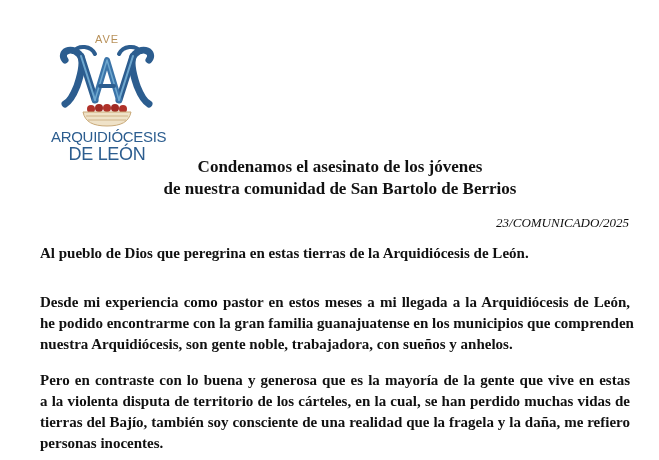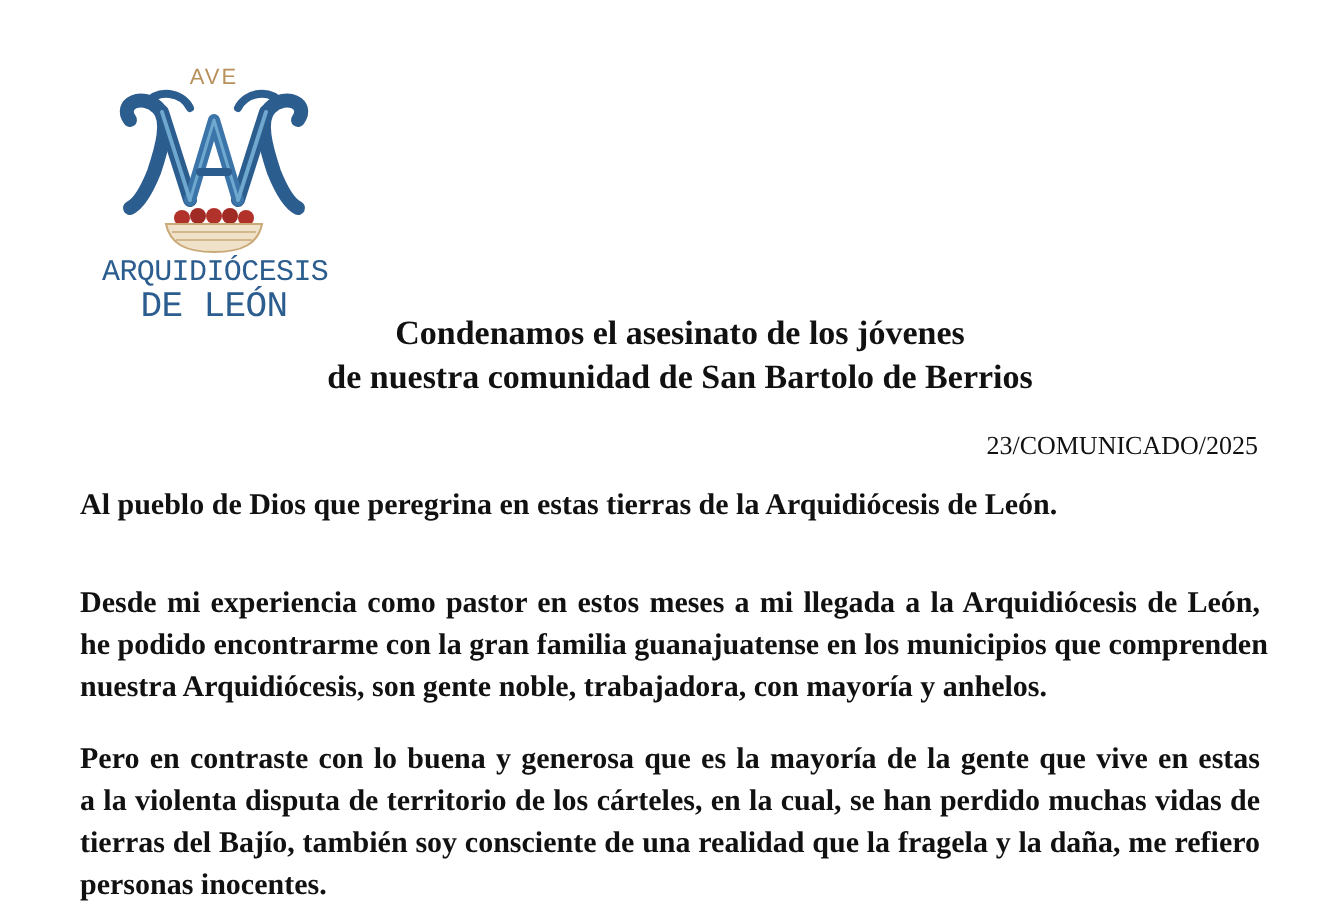--- a/index.html
+++ b/index.html
@@ -30,21 +30,21 @@
       text-align: center;
       font-family: "Liberation Sans", "DejaVu Sans", sans-serif;
       font-size: 11px;
       letter-spacing: 1px;
       color: #b8915a;
     }
     .logo-name1, .logo-name2 {
       position: absolute;
       left: 0; width: 112px;
       text-align: center;
-      font-family: Liberation Mono, monospace;
+      font-family: Liberation Sans, sans-serif;
       color: #2c5d8f;
       letter-spacing: -0.3px;
     }
     .logo-name1 { top: 98px; font-size: 15px; }
     .logo-name2 { top: 114px; font-size: 18px; }
 
     .title {
       position: absolute;
       left: 100px;
       width: 480px;
@@ -53,20 +53,21 @@
       font-weight: bold;
       font-size: 17px;
       line-height: 22px;
     }
     .title div { white-space: nowrap; }
 
     .ref {
       position: absolute;
       right: 30px;
       top: 215px;
+      font-style: italic;
       font-size: 13px;
     }
 
     .greeting {
       position: absolute;
       left: 40px;
       top: 245px;
       font-weight: bold;
       font-size: 15px;
       white-space: nowrap;
@@ -130,21 +131,21 @@
   <div>de nuestra comunidad de San Bartolo de Berrios</div>
 </div>
 
 <div class="ref">23/COMUNICADO/2025</div>
 
 <div class="greeting">Al pueblo de Dios que peregrina en estas tierras de la Arquidiócesis de León.</div>
 
 <div class="para p1">
   <span class="ln">Desde mi experiencia como pastor en estos meses a mi llegada a la Arquidiócesis de León,</span>
   <span class="ln">he podido encontrarme con la gran familia guanajuatense en los municipios que comprenden</span>
-  <span class="ln last">nuestra Arquidiócesis, son gente noble, trabajadora, con mayoría y anhelos.</span>
+  <span class="ln last">nuestra Arquidiócesis, son gente noble, trabajadora, con sueños y anhelos.</span>
 </div>
 
 <div class="para p2">
   <span class="ln">Pero en contraste con lo buena y generosa que es la mayoría de la gente que vive en estas</span>
   <span class="ln">a la violenta disputa de territorio de los cárteles, en la cual, se han perdido muchas vidas de</span>
   <span class="ln">tierras del Bajío, también soy consciente de una realidad que la fragela y la daña, me refiero</span>
   <span class="ln last">personas inocentes.</span>
 </div>
 
 </body></html>

